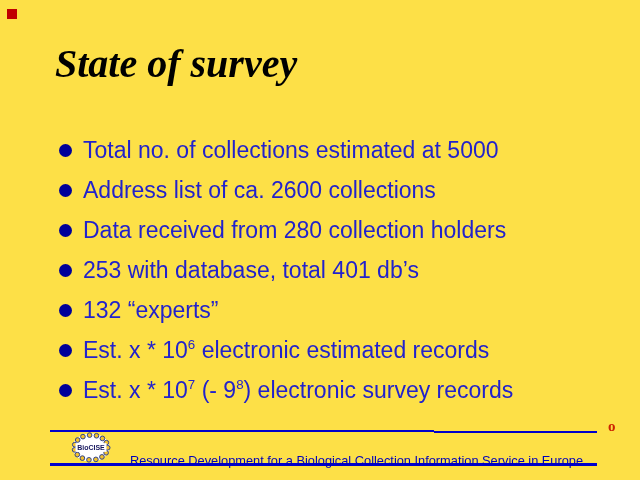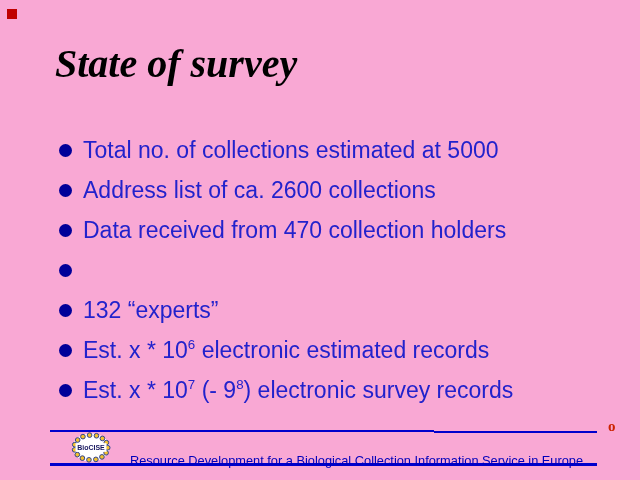--- a/index.html
+++ b/index.html
@@ -1,19 +1,19 @@
 <!DOCTYPE html>
 <html style="--title-text: #000000; --bullet-text: #2222cc; --bullet-dot: #000099; --footer-line: #0000cc; --footer-text: #0000bb; --marker-red: #c00000; --marker-o-red: #cc2200; --logo-dot-fill: #f2c12e; --logo-dot-stroke: #2a3f8f; --logo-text: #16165e;"><head>
 <meta charset="utf-8">
 <style>
   html, body { margin: 0; padding: 0; background: #888; }
   .slide {
     position: relative;
     width: 640px; height: 480px;
-    background: #f9a8d4;
+    background: #fde047;
     overflow: hidden;
     font-family: "Liberation Sans", sans-serif;
   }
   .corner-square {
     position: absolute; left: 7px; top: 9px;
     width: 10px; height: 10px;
     background: var(--marker-red);
   }
   .slide-title {
     position: absolute; left: 55px; top: 42px;
@@ -88,24 +88,25 @@
       <div class="bullet-row">
         <span class="dot"></span>
         <span class="btext"><span>Total no. of collections estimated at 5000</span></span>
       </div>
       <div class="bullet-row">
         <span class="dot"></span>
         <span class="btext"><span>Address list of ca. 2600 collections</span></span>
       </div>
       <div class="bullet-row">
         <span class="dot"></span>
-        <span class="btext"><span>Data received from 470 collection holders</span></span>
+        <span class="btext"><span>Data received from 280 collection holders</span></span>
       </div>
       <div class="bullet-row">
         <span class="dot"></span>
+        <span class="btext"><span>253 with database, total 401 db’s</span></span>
       </div>
       <div class="bullet-row">
         <span class="dot"></span>
         <span class="btext"><span>132 “experts”</span></span>
       </div>
       <div class="bullet-row">
         <span class="dot"></span>
         <span class="btext"><span>Est. x * 10</span><sup>6</sup><span> electronic estimated records</span></span>
       </div>
       <div class="bullet-row">

